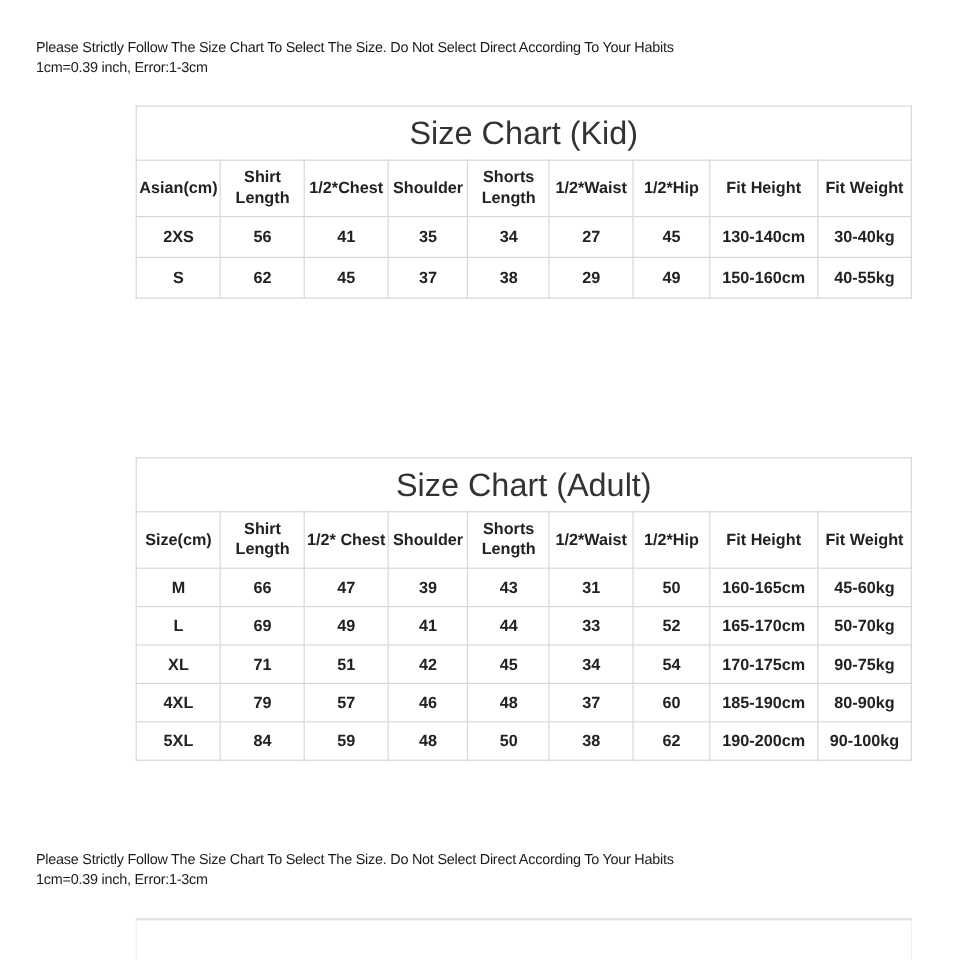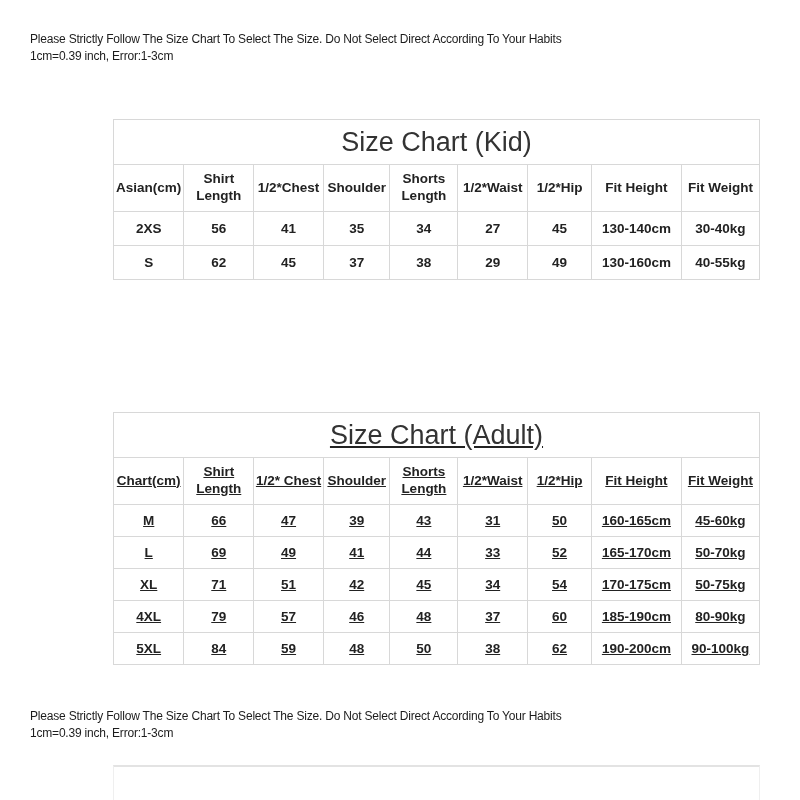--- a/index.html
+++ b/index.html
@@ -27,27 +27,26 @@
   .notice div { white-space: nowrap; }
   .notice-top { top: 31px; }
   .notice-bottom { top: 708px; }
 
   .table-wrap {
     position: absolute;
     left: 113px;
     width: 647px;
   }
   .table-wrap.kid { top: 88px; }
-  .table-wrap.adult { top: 381px; text-decoration: underline; }
+  .table-wrap.adult { top: 381px; }
 
   table.size-table {
     width: 100%;
     border-collapse: collapse;
     table-layout: fixed;
-    margin-top: 31px;
   }
   table.size-table th,
   table.size-table td {
     border: 1px solid #d8d8d8;
     text-align: center;
     vertical-align: middle;
     overflow: hidden;
   }
   .title-cell {
     height: 44px;
@@ -135,21 +134,21 @@
           <td>30-40kg</td>
         </tr>
         <tr>
           <td>S</td>
           <td>62</td>
           <td>45</td>
           <td>37</td>
           <td>38</td>
           <td>29</td>
           <td>49</td>
-          <td>130-160cm</td>
+          <td>150-160cm</td>
           <td>40-55kg</td>
         </tr>
       </tbody>
   </table>
 </div>
 
 <div class="table-wrap adult">
   <table class="size-table">
     <colgroup>
       <col style="width:10.9%">
@@ -160,21 +159,21 @@
         <col style="width:10.8%">
       <col style="width:9.9%">
         <col style="width:13.9%">
         <col style="width:12.1%">
     </colgroup>
     <thead>
       <tr>
         <th colspan="9" class="title-cell">Size Chart (Adult)</th>
       </tr>
       <tr class="header-row">
-          <th>Chart(cm)</th>
+          <th>Size(cm)</th>
           <th>Shirt Length</th>
           <th>1/2* Chest</th>
           <th>Shoulder</th>
           <th>Shorts Length</th>
           <th>1/2*Waist</th>
           <th>1/2*Hip</th>
           <th>Fit Height</th>
           <th>Fit Weight</th>
         </tr>
     </thead>
@@ -203,21 +202,21 @@
         </tr>
         <tr>
           <td>XL</td>
           <td>71</td>
           <td>51</td>
           <td>42</td>
           <td>45</td>
           <td>34</td>
           <td>54</td>
           <td>170-175cm</td>
-          <td>50-75kg</td>
+          <td>90-75kg</td>
         </tr>
         <tr>
           <td>4XL</td>
           <td>79</td>
           <td>57</td>
           <td>46</td>
           <td>48</td>
           <td>37</td>
           <td>60</td>
           <td>185-190cm</td>

